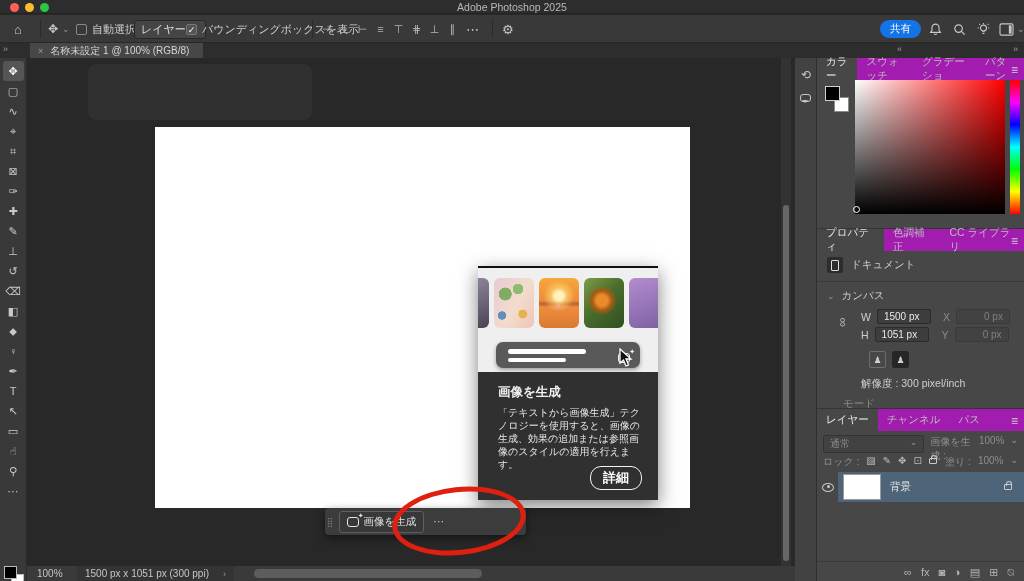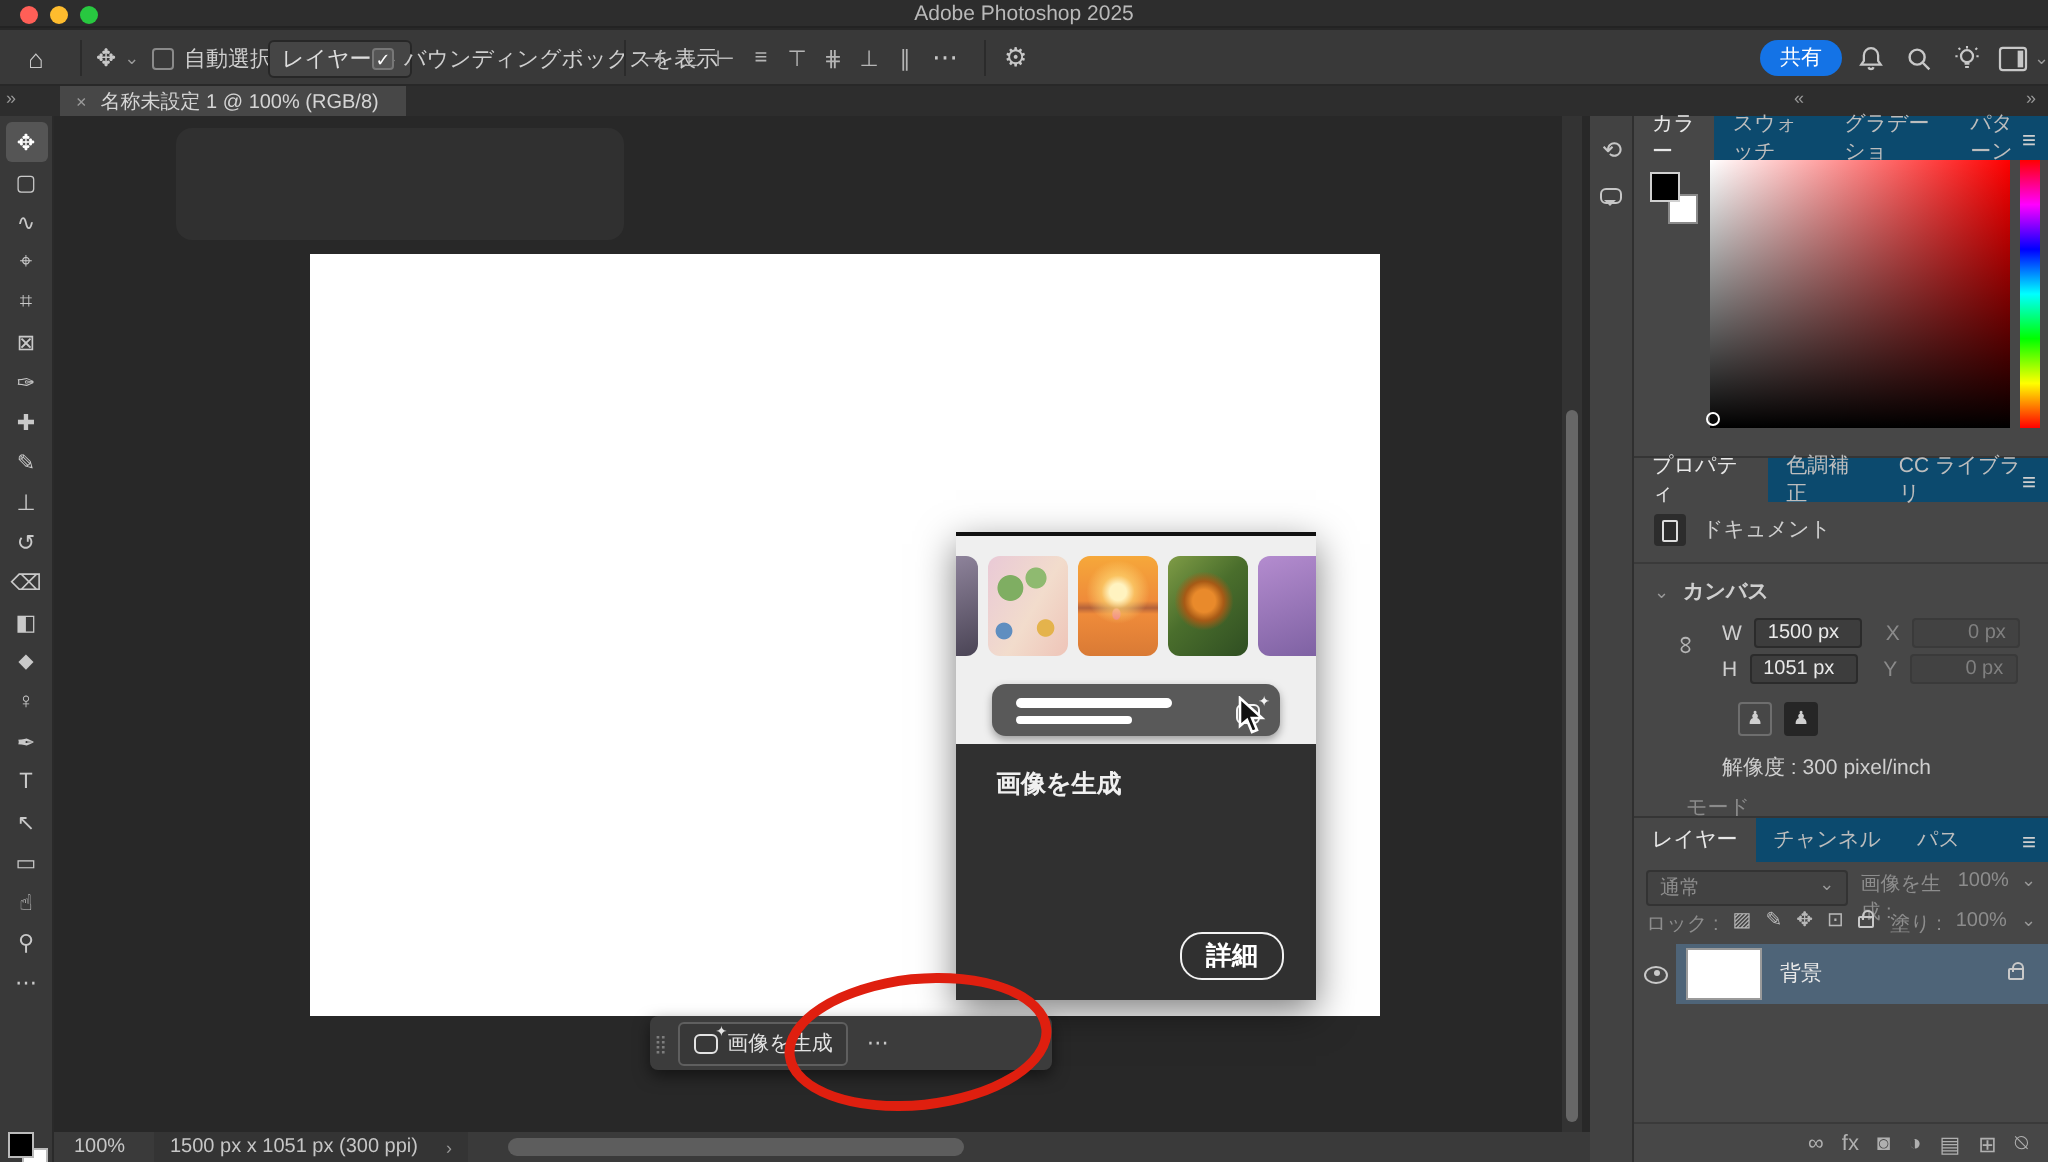--- a/index.html
+++ b/index.html
@@ -101,21 +101,21 @@
   #hscroll-thumb { position:absolute; left:20px; top:3px; width:228px; height:9px; background:#5d5d5d; border-radius:5px; }
 
   
   #panel-header { left:795px; top:43px; width:229px; height:15px; background:#2d2d2d; }
   #mini-strip { left:795px; top:58px; width:22px; height:523px; background:#424242; border-right:1px solid #2f2f2f; }
   .strip-ic { width:22px; text-align:center; color:#c6c6c6; font-size:12px; margin-top:10px; }
   .bubble { width:11px; height:8px; border:1.5px solid #c6c6c6; border-radius:3px; position:relative; margin:12px auto 0; }
   .bubble:after { content:''; position:absolute; left:1px; bottom:-5px; border:3px solid transparent; border-top-color:#c6c6c6; }
   #panels { left:817px; top:58px; width:207px; height:523px; background:#474747; }
 
-  .ptabs { position:absolute; left:0; width:207px; height:22px; background:#0c4a6e; display:flex; }
+  .ptabs { position:absolute; left:0; width:207px; height:22px; background:#a21caf; display:flex; }
   .ptab { padding:0 9px; font-size:10.5px; color:#bdbdbd; display:flex; align-items:center; }
   .ptab.active { background:#474747; color:#e8e8e8; }
   .pmenu { position:absolute; right:6px; font-size:12px; color:#cfcfcf; }
 
   
   #fg-swatch { left:8px; top:28px; width:15px; height:15px; background:#000; border:1px solid #d0d0d0; z-index:2; }
   #bg-swatch { left:17px; top:39px; width:15px; height:15px; background:#fff; border:1px solid #8a8a8a; }
   #sat-square { left:38px; top:22px; width:150px; height:134px;
       background:linear-gradient(to bottom, rgba(0,0,0,0), #000),
                  linear-gradient(to right, #fff, #f00); }
@@ -296,20 +296,21 @@
           <div class="thumb th-pr"></div>
         </div>
       <div id="prompt-bar" class="abs">
         <span class="pline" style="left:12px;top:7px;width:78px;height:5px"></span>
         <span class="pline" style="left:12px;top:16px;width:58px;height:4px"></span>
         <span class="abs" style="right:10px;top:7px"><span class="gen-ic"></span></span>
       </div>
     </div>
     <div id="popup-dark" class="abs">
       <div id="popup-title" class="abs">画像を生成</div>
+      <div id="popup-body" class="abs">「テキストから画像生成」テクノロジーを使用すると、画像の生成、効果の追加または参照画像のスタイルの適用を行えます。</div>
       <button id="detail-btn" class="abs">詳細</button>
     </div>
   </div>
 
   <svg id="cursor" class="abs" width="16" height="20" viewBox="0 0 16 20">
     <polygon points="1,1 1,15 4.5,12 7,18 9.5,17 7,11 12,11" fill="#111" stroke="#fff" stroke-width="1.3"></polygon>
   </svg>
 
   <div id="taskbar" class="abs">
     <span id="drag-handle">⣿</span>
@@ -368,21 +369,21 @@
       </div>
       <div class="abs" style="left:10px;top:28px;display:flex;align-items:center;gap:8px">
         <span class="docicon">
             <span class="page"></span>
           </span>
         <span class="plabel">ドキュメント</span>
       </div>
       <div class="abs" style="left:0;top:52px;width:207px;height:1px;background:#3a3a3a"></div>
       <div class="abs" style="left:10px;top:60px;display:flex;gap:7px;align-items:center">
         <span class="chev">⌄</span>
-        <span class="plabel" style="font-weight:bold">カンバス</span>
+        <span class="plabel" style="font-weight:normal">カンバス</span>
       </div>
       <div class="abs" style="left:22px;top:86px;font-size:13px;color:#b5b5b5;transform:rotate(90deg)">∞</div>
       <div class="abs" style="left:44px;top:80px;display:flex;gap:6px;align-items:center">
         <span class="plabel">W</span>
         <span class="pfield">1500 px</span>
         <span class="plabel dim" style="margin-left:6px">X</span>
         <span class="pfield dis">0 px</span>
       </div>
       <div class="abs" style="left:44px;top:98px;display:flex;gap:6px;align-items:center">
         <span class="plabel">H</span>

